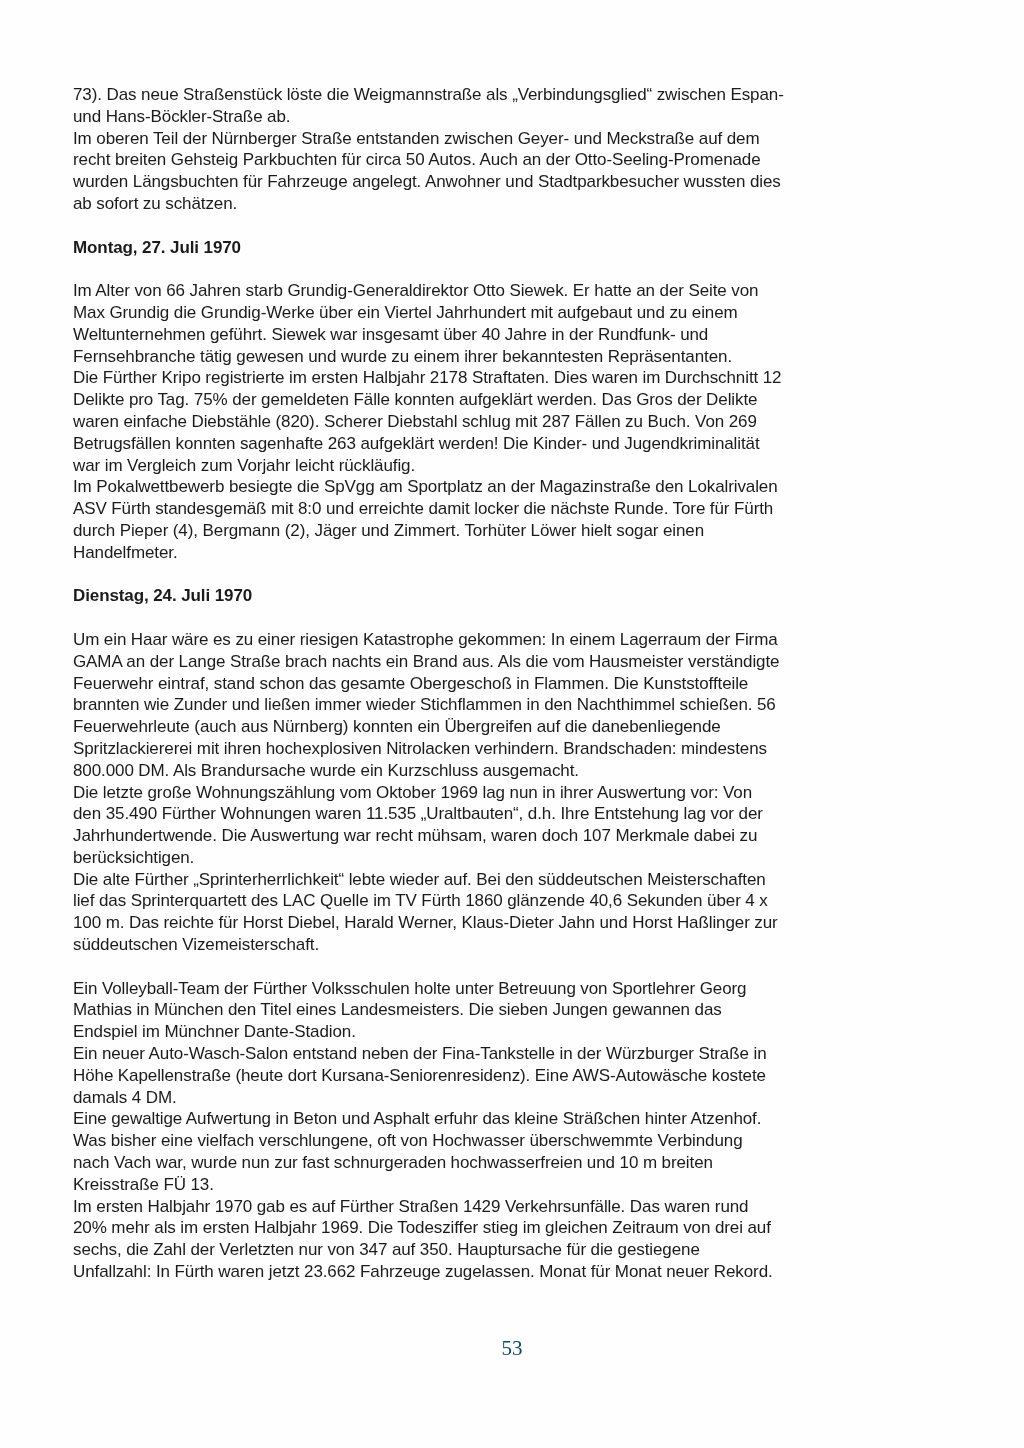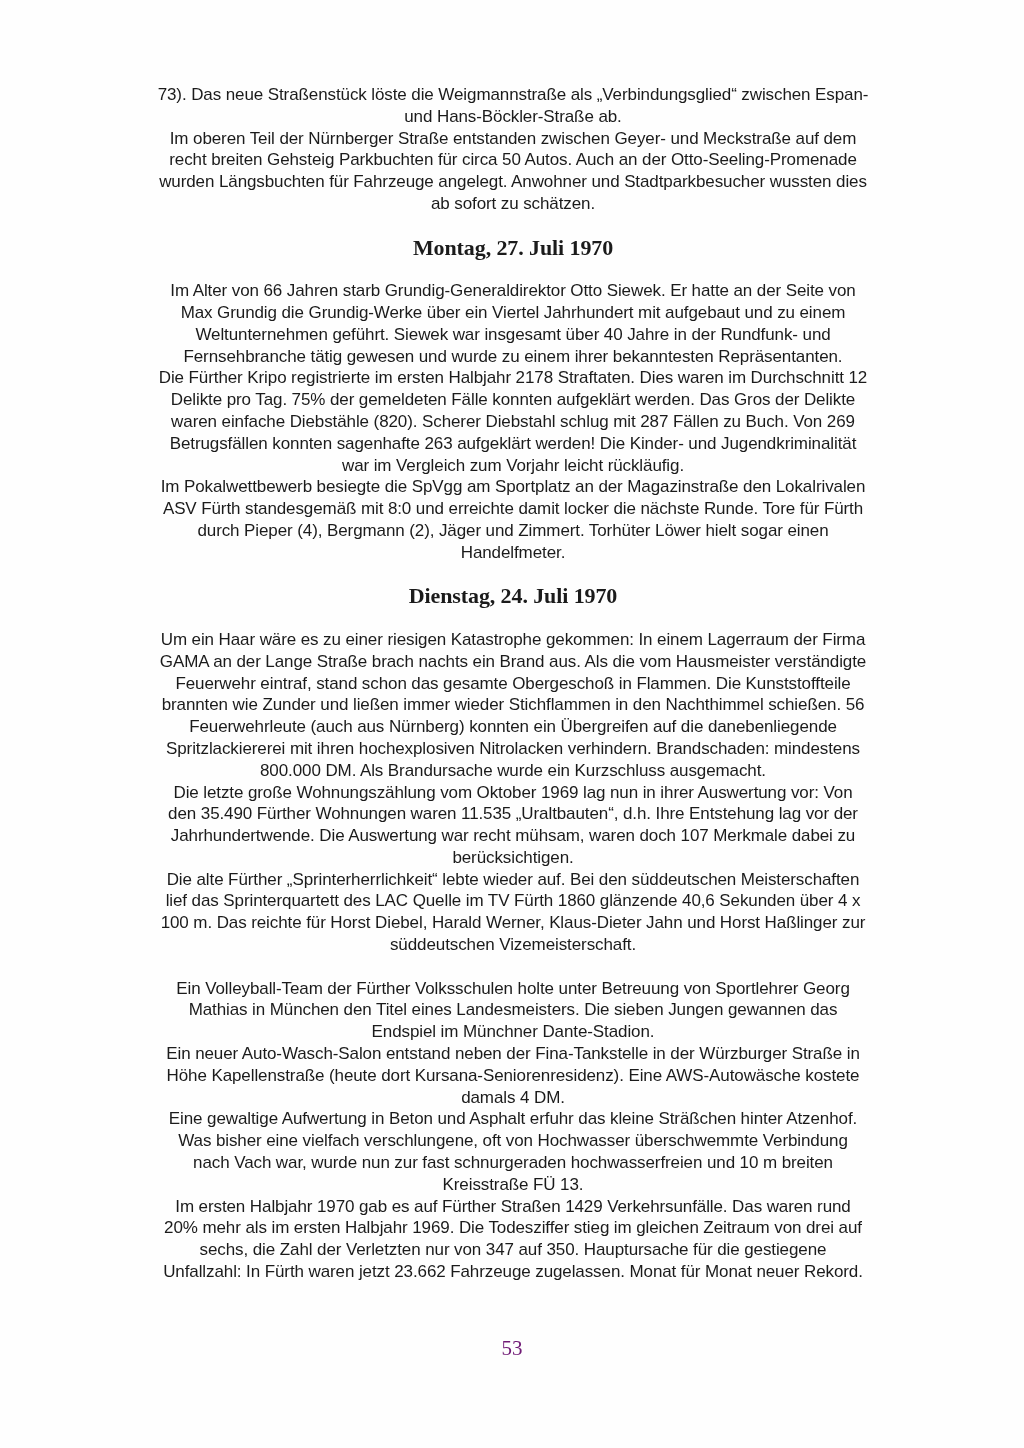--- a/index.html
+++ b/index.html
@@ -17,42 +17,40 @@
     color: #1b1b1b;
   }
   .content {
     position: absolute;
     left: 73px;
     top: 84px;
     width: 880px;
     font-size: 17px;
     line-height: 21.8px;
     letter-spacing: -0.1px;
-    text-align: center;
   }
   .para {
     white-space: pre-line;
     margin: 0 0 21.8px 0;
   }
   .heading {
-    font-size: 22px;
+    font-size: 17px;
     font-weight: bold;
     margin: 0 0 21.8px 0;
     white-space: pre-line;
-    font-family: Liberation Serif, serif;
   }
   .pagenum {
     position: absolute;
     left: 0;
     top: 1336px;
     width: 100%;
     text-align: center;
     font-family: "Liberation Serif", serif;
     font-size: 21px;
-    color: #701a75;
+    color: #0c4a6e;
   }
 </style>
 </head>
 <body>
 
 <div class="page">
   <div class="content">
     <div class="para">73). Das neue Straßenstück löste die Weigmannstraße als „Verbindungsglied“ zwischen Espan-
 und Hans-Böckler-Straße ab.
 Im oberen Teil der Nürnberger Straße entstanden zwischen Geyer- und Meckstraße auf dem

